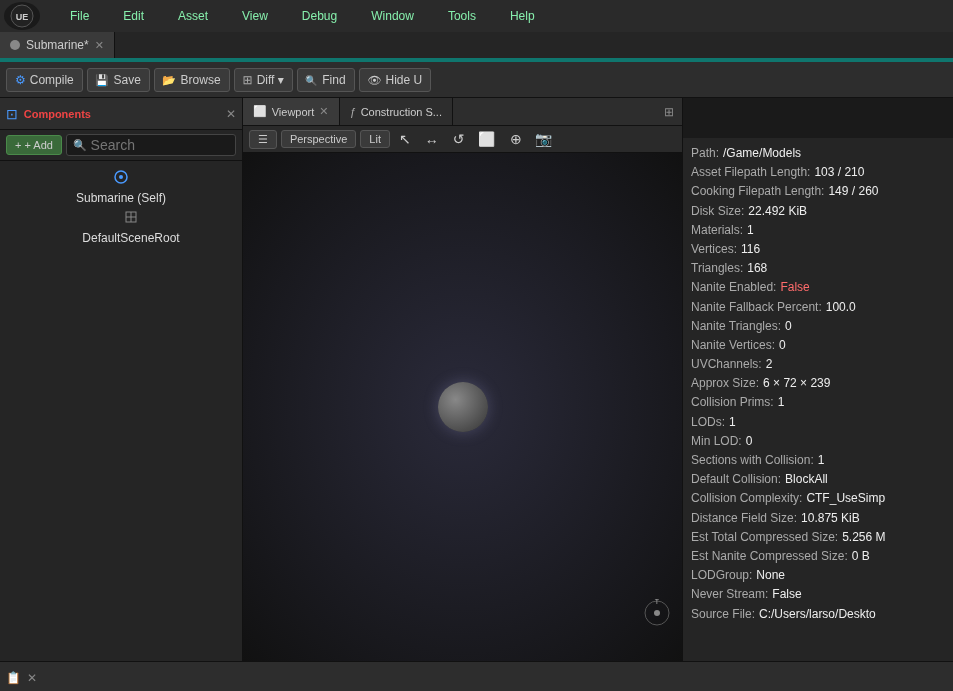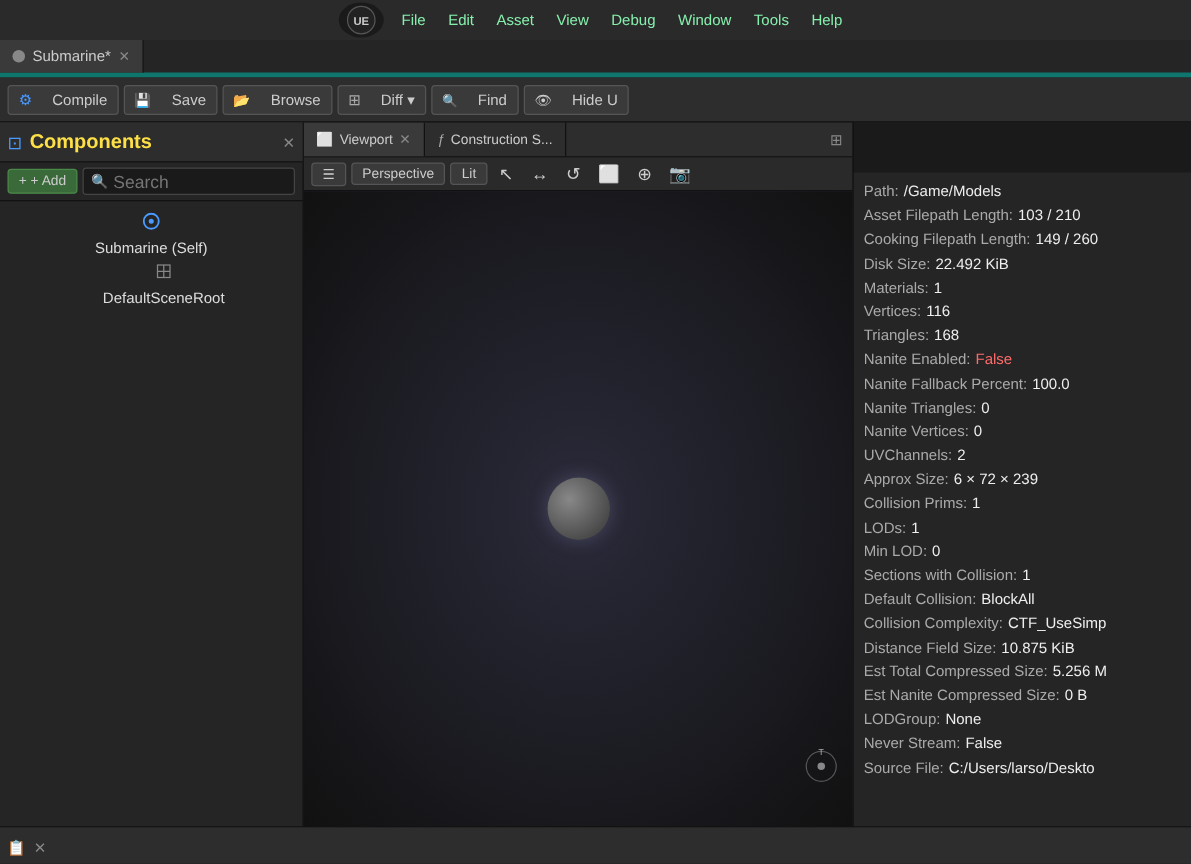--- a/index.html
+++ b/index.html
@@ -14,22 +14,21 @@
       position: relative;
     }
 
     
     .menu-bar {
       display: flex;
       align-items: center;
       background: #2a2a2a;
       height: 32px;
       padding: 0 4px;
-      gap: 2px;
-      justify-content: center;
+      gap: 18px;
     }
     .ue-logo {
       width: 36px;
       height: 28px;
       background: #1a1a1a;
       border-radius: 50%;
       display: flex;
       align-items: center;
       justify-content: center;
       margin-right: 4px;
@@ -80,21 +79,21 @@
       align-items: center;
       background: #2d2d2d;
       height: 36px;
       padding: 0 6px;
       gap: 4px;
       border-bottom: 1px solid #111;
     }
     .toolbar-btn {
       display: flex;
       align-items: center;
-      gap: 16px;
+      gap: 4px;
       padding: 4px 8px;
       background: #3a3a3a;
       border: 1px solid #555;
       border-radius: 3px;
       color: #ccc;
       cursor: pointer;
       white-space: nowrap;
     }
 
     
@@ -120,22 +119,22 @@
       align-items: center;
       padding: 4px 6px;
       background: #2d2d2d;
       border-bottom: 1px solid #111;
       gap: 6px;
       height: 32px;
     }
     .panel-title {
       flex: 1;
       font-weight: bold;
-      color: #fde047;
-      font-size: 16px;
+      color: #ef4444;
+      font-size: 11px;
     }
     .panel-close {
       color: #888;
       cursor: pointer;
       font-size: 12px;
     }
 
     
     .comp-toolbar {
       display: flex;

